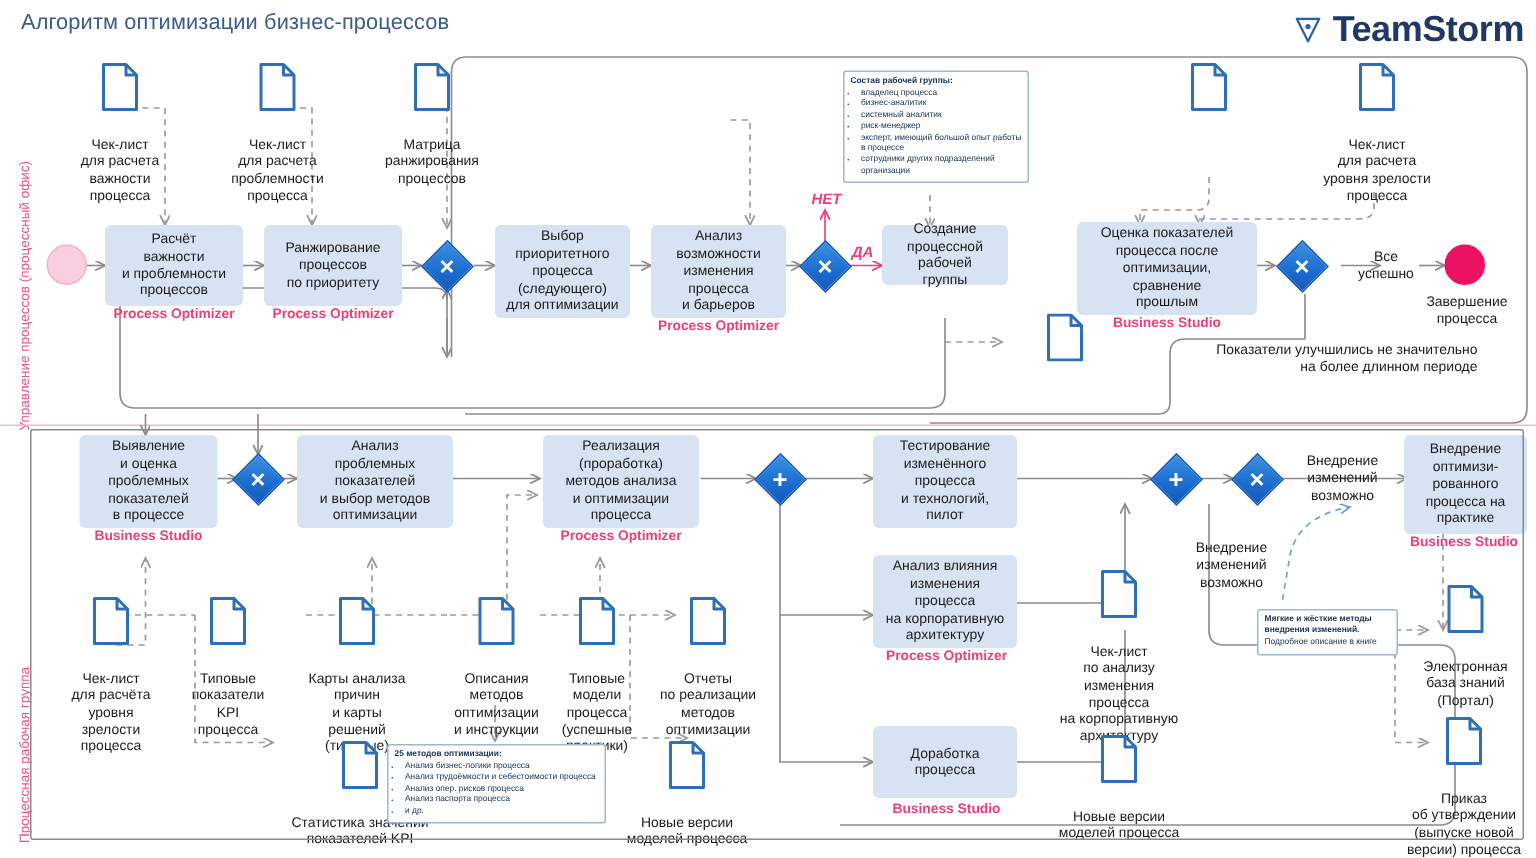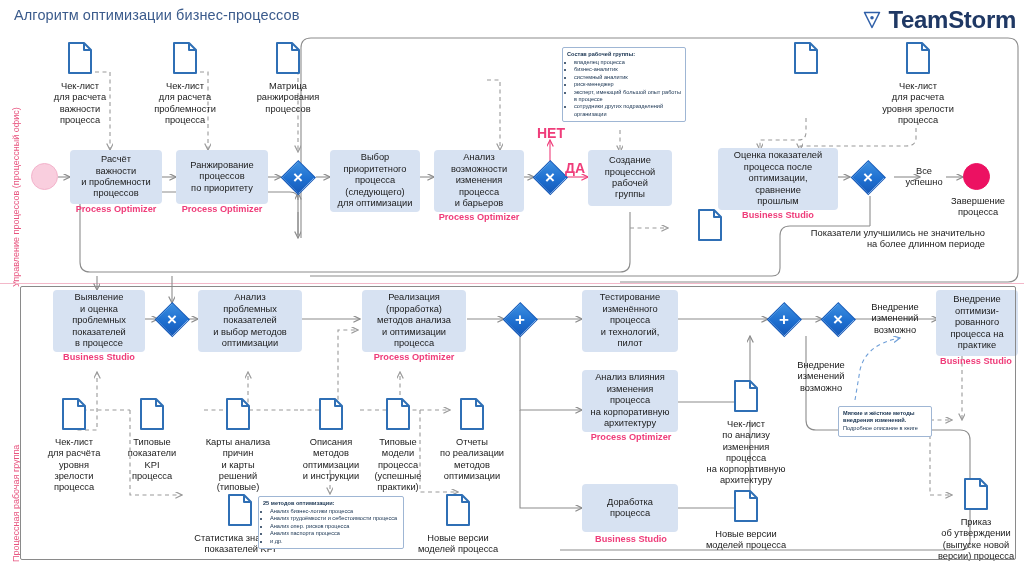--- a/index.html
+++ b/index.html
@@ -56,39 +56,39 @@
   
   .evStart{position:absolute;width:27px;height:27px;border-radius:50%;
     background:#f9cede;border:1.5px solid #f3b3cb;box-sizing:border-box;}
   .evEnd{position:absolute;width:27px;height:27px;border-radius:50%;
     background:#ec1162;border:1.5px solid #ec1162;box-sizing:border-box;}
 
   
   .docWrap{position:absolute;}
   .docIcon{width:26px;height:32px;display:block;margin:0 auto;}
   .docLbl{
-    margin-top:7px;font-size:9.3px;line-height:11.3px;color:#1a1a1a;
+    margin-top:17px;font-size:9.3px;line-height:11.3px;color:#1a1a1a;
     text-align:center;white-space:nowrap;
   }
   .docLbl.wrapy{white-space:normal;}
 
   
   .note{
     position:absolute;background:#ffffff;border:1px solid #9fb6d4;
     border-radius:2px;padding:3px 4px;box-sizing:border-box;
     font-size:5.6px;line-height:7.4px;color:#16314f;
   }
   .note .nt{font-weight:bold;display:block;margin-bottom:.5px;}
   .note ul{margin:0;padding-left:7px;list-style:disc;}
   .note li{margin:0;padding:0;}
   .note p{margin:0;}
 
   
   .flab{position:absolute;font-size:9.3px;line-height:11.3px;color:#1a1a1a;text-align:center;}
-  .flab.yes,.flab.no{color:#ef3d7a;font-weight:bold;font-size:14px;}
+  .flab.yes,.flab.no{color:#ef3d7a;font-weight:bold;font-size:10px;font-style:italic;}
   .frameOuter{position:absolute;border:1.3px solid #8a8a8a;box-sizing:border-box;}
 
   
   svg.wires{position:absolute;left:0;top:0;width:1024px;height:572px;overflow:visible;pointer-events:none;}
   .sld{fill:none;stroke:#8c8c8c;stroke-width:1.1;}
   .dsh{fill:none;stroke:#9a9a9a;stroke-width:1.1;stroke-dasharray:4 3.5;}
   .dshb{fill:none;stroke:#6f9fd8;stroke-width:1.1;stroke-dasharray:4 3.5;}
   .pnk{fill:none;stroke:#ef3d7a;stroke-width:1.1;}
 </style>
 </head>
@@ -311,21 +311,21 @@
   </div>
   <div class="tool" style="left:424px;top:212px;width:110px;">Process Optimizer</div>
 
   <div class="gw" style="left:534px;top:161px;">
     <span class="dia"></span>
     <span class="sym">×</span>
   </div>
   <div class="flab no" style="left:534px;top:128px;width:34px;">НЕТ</div>
   <div class="flab yes" style="left:562px;top:163px;width:26px;">ДА</div>
 
-  <div class="task" style="left:588px;top:150px;width:84px;height:56px;">
+  <div class="task" style="left:588px;top:150px;width:84px;height:40px;">
     <span style="white-space:pre-line">Создание
 процессной
 рабочей
 группы</span>
   </div>
 
   <div class="task" style="left:718px;top:148px;width:120px;height:62px;">
     <span style="white-space:pre-line">Оценка показателей
 процесса после
 оптимизации,
@@ -543,20 +543,31 @@
   <div class="docWrap" style="left:690px;top:490px;width:112px;">
     <span>
       <svg class="docIcon" viewBox="0 0 26 32">
           <path d="M2 1 H17 L24 8 V31 H2 Z" fill="#fff" stroke="#2f6fb5" stroke-width="2" stroke-linejoin="round"></path>
           <path d="M17 1 V8 H24" fill="none" stroke="#2f6fb5" stroke-width="2" stroke-linejoin="round"></path>
         </svg>
     </span>
     <div class="docLbl" style="white-space:pre-line">Новые версии
 моделей процесса</div>
   </div>
+  <div class="docWrap" style="left:930px;top:390px;width:94px;">
+    <span>
+      <svg class="docIcon" viewBox="0 0 26 32">
+          <path d="M2 1 H17 L24 8 V31 H2 Z" fill="#fff" stroke="#2f6fb5" stroke-width="2" stroke-linejoin="round"></path>
+          <path d="M17 1 V8 H24" fill="none" stroke="#2f6fb5" stroke-width="2" stroke-linejoin="round"></path>
+        </svg>
+    </span>
+    <div class="docLbl" style="white-space:pre-line">Электронная
+база знаний
+(Портал)</div>
+  </div>
   <div class="docWrap" style="left:928px;top:478px;width:96px;">
     <span>
       <svg class="docIcon" viewBox="0 0 26 32">
           <path d="M2 1 H17 L24 8 V31 H2 Z" fill="#fff" stroke="#2f6fb5" stroke-width="2" stroke-linejoin="round"></path>
           <path d="M17 1 V8 H24" fill="none" stroke="#2f6fb5" stroke-width="2" stroke-linejoin="round"></path>
         </svg>
     </span>
     <div class="docLbl" style="white-space:pre-line">Приказ
 об утверждении
 (выпуске новой

